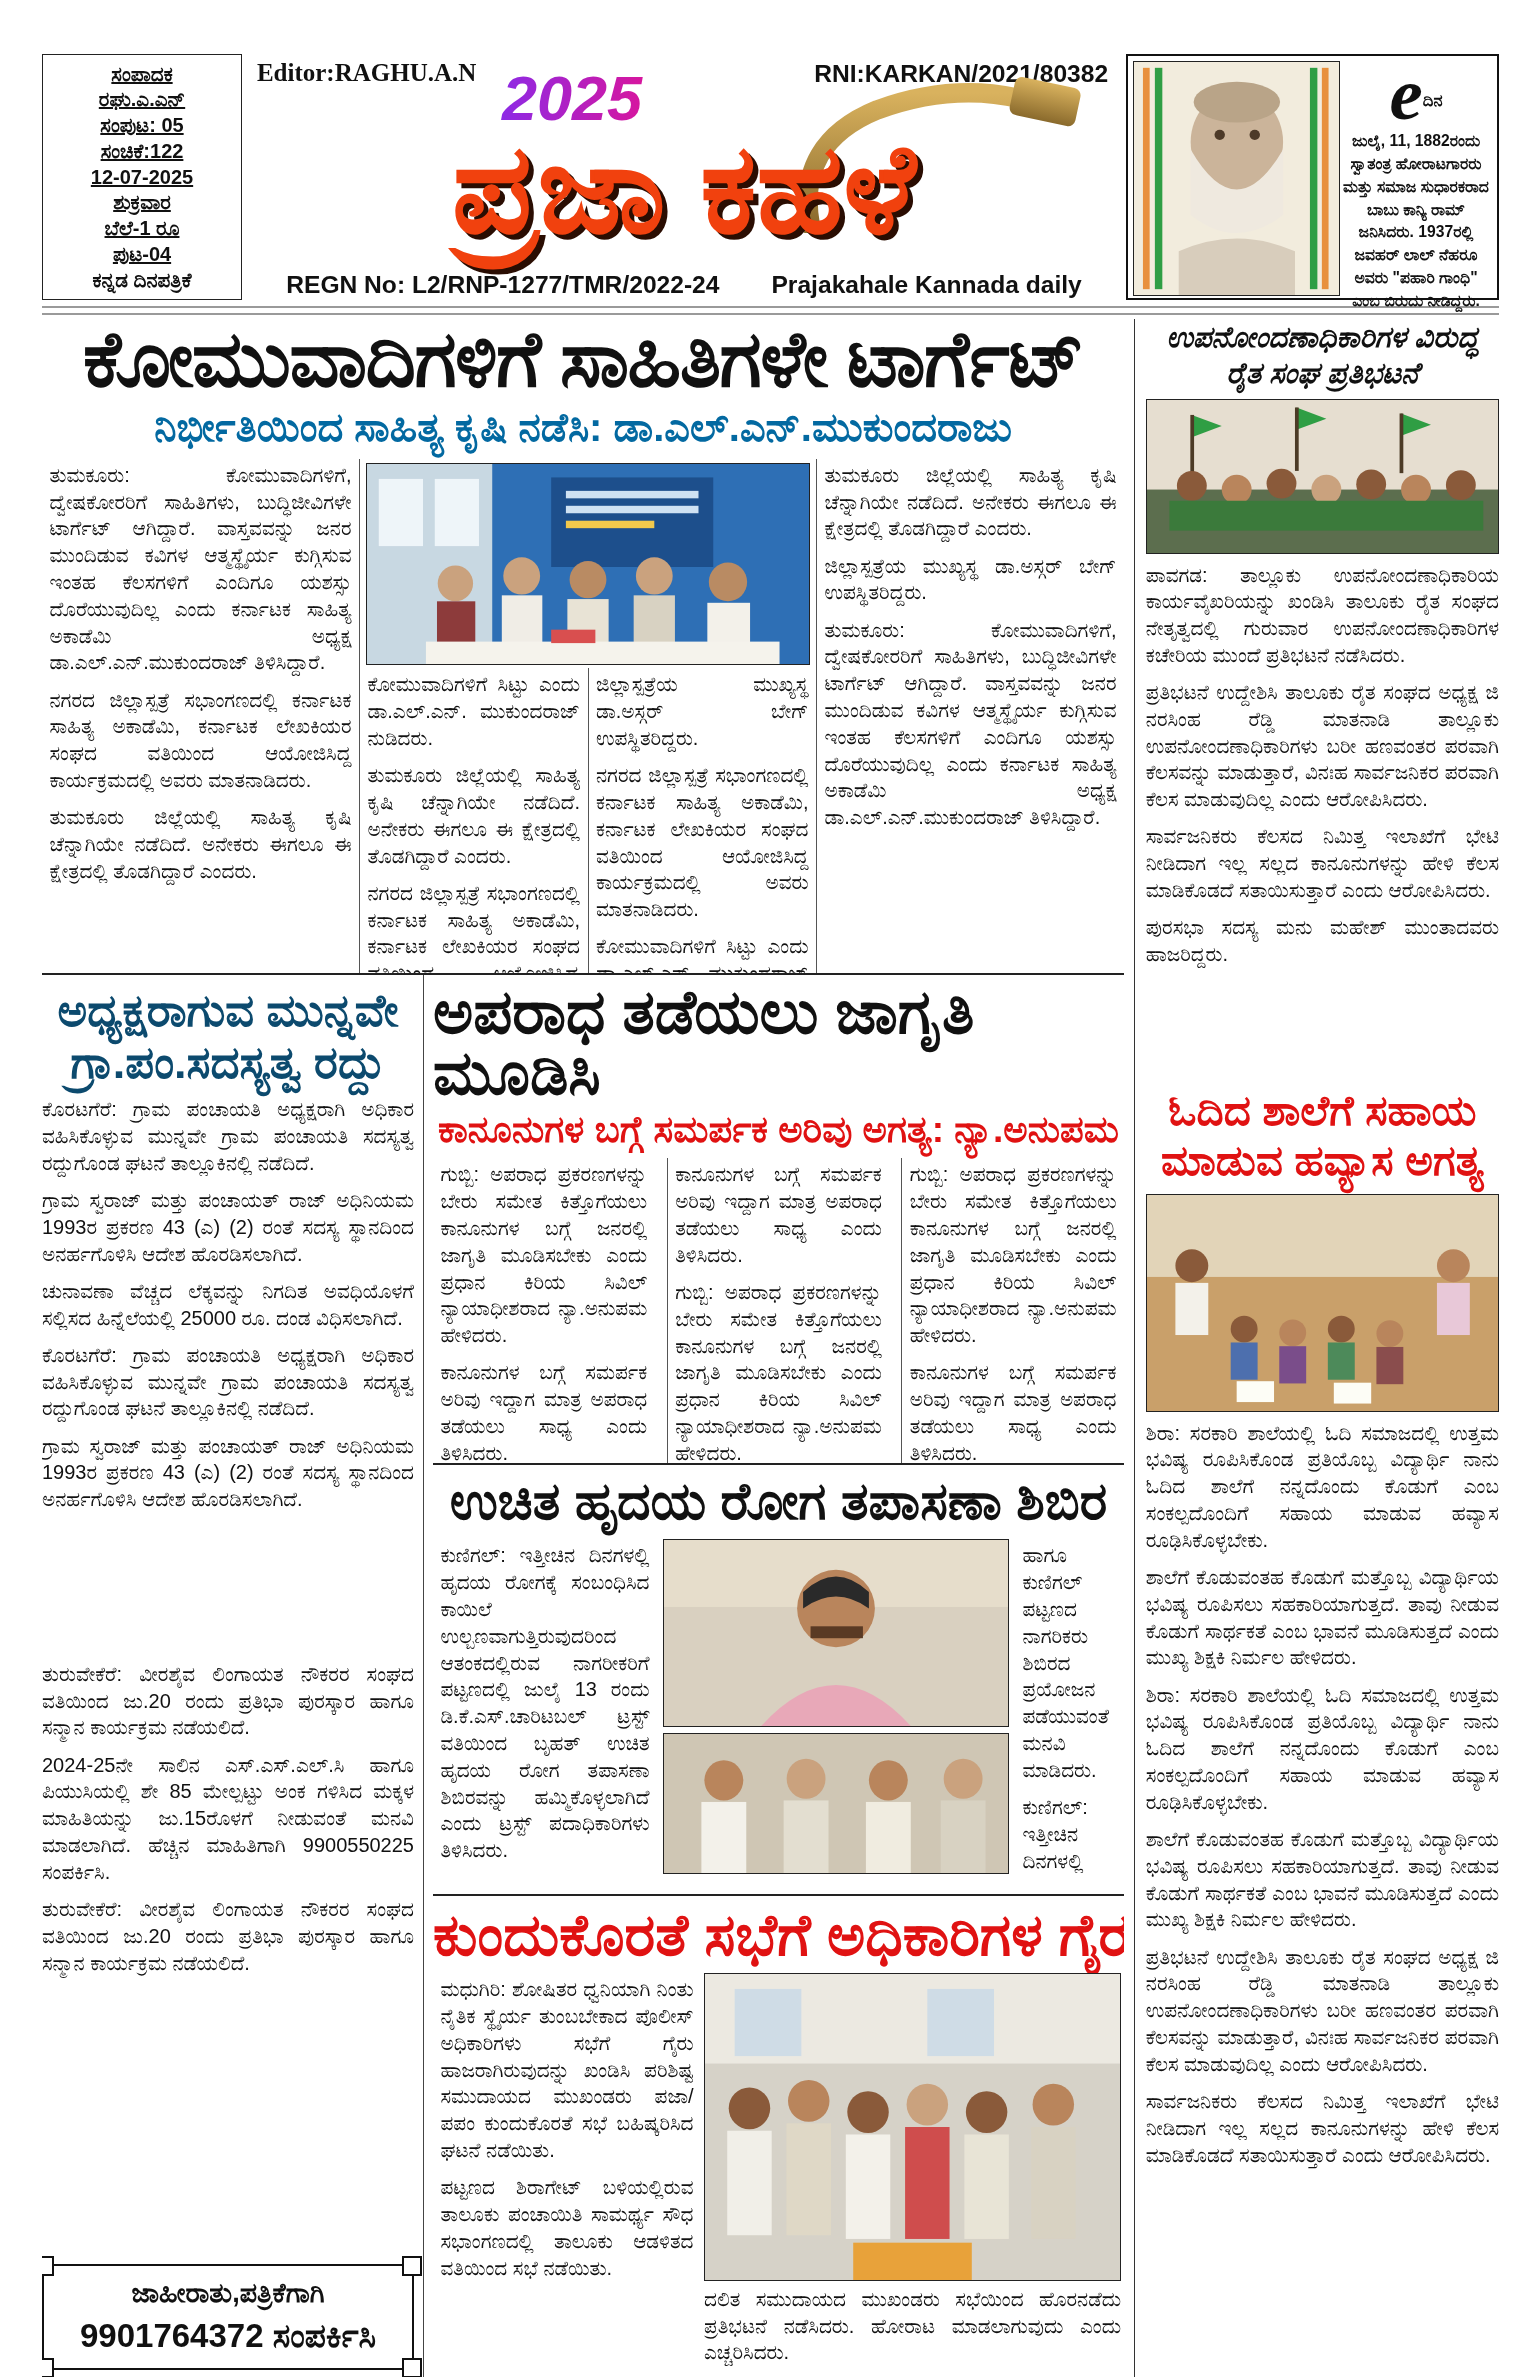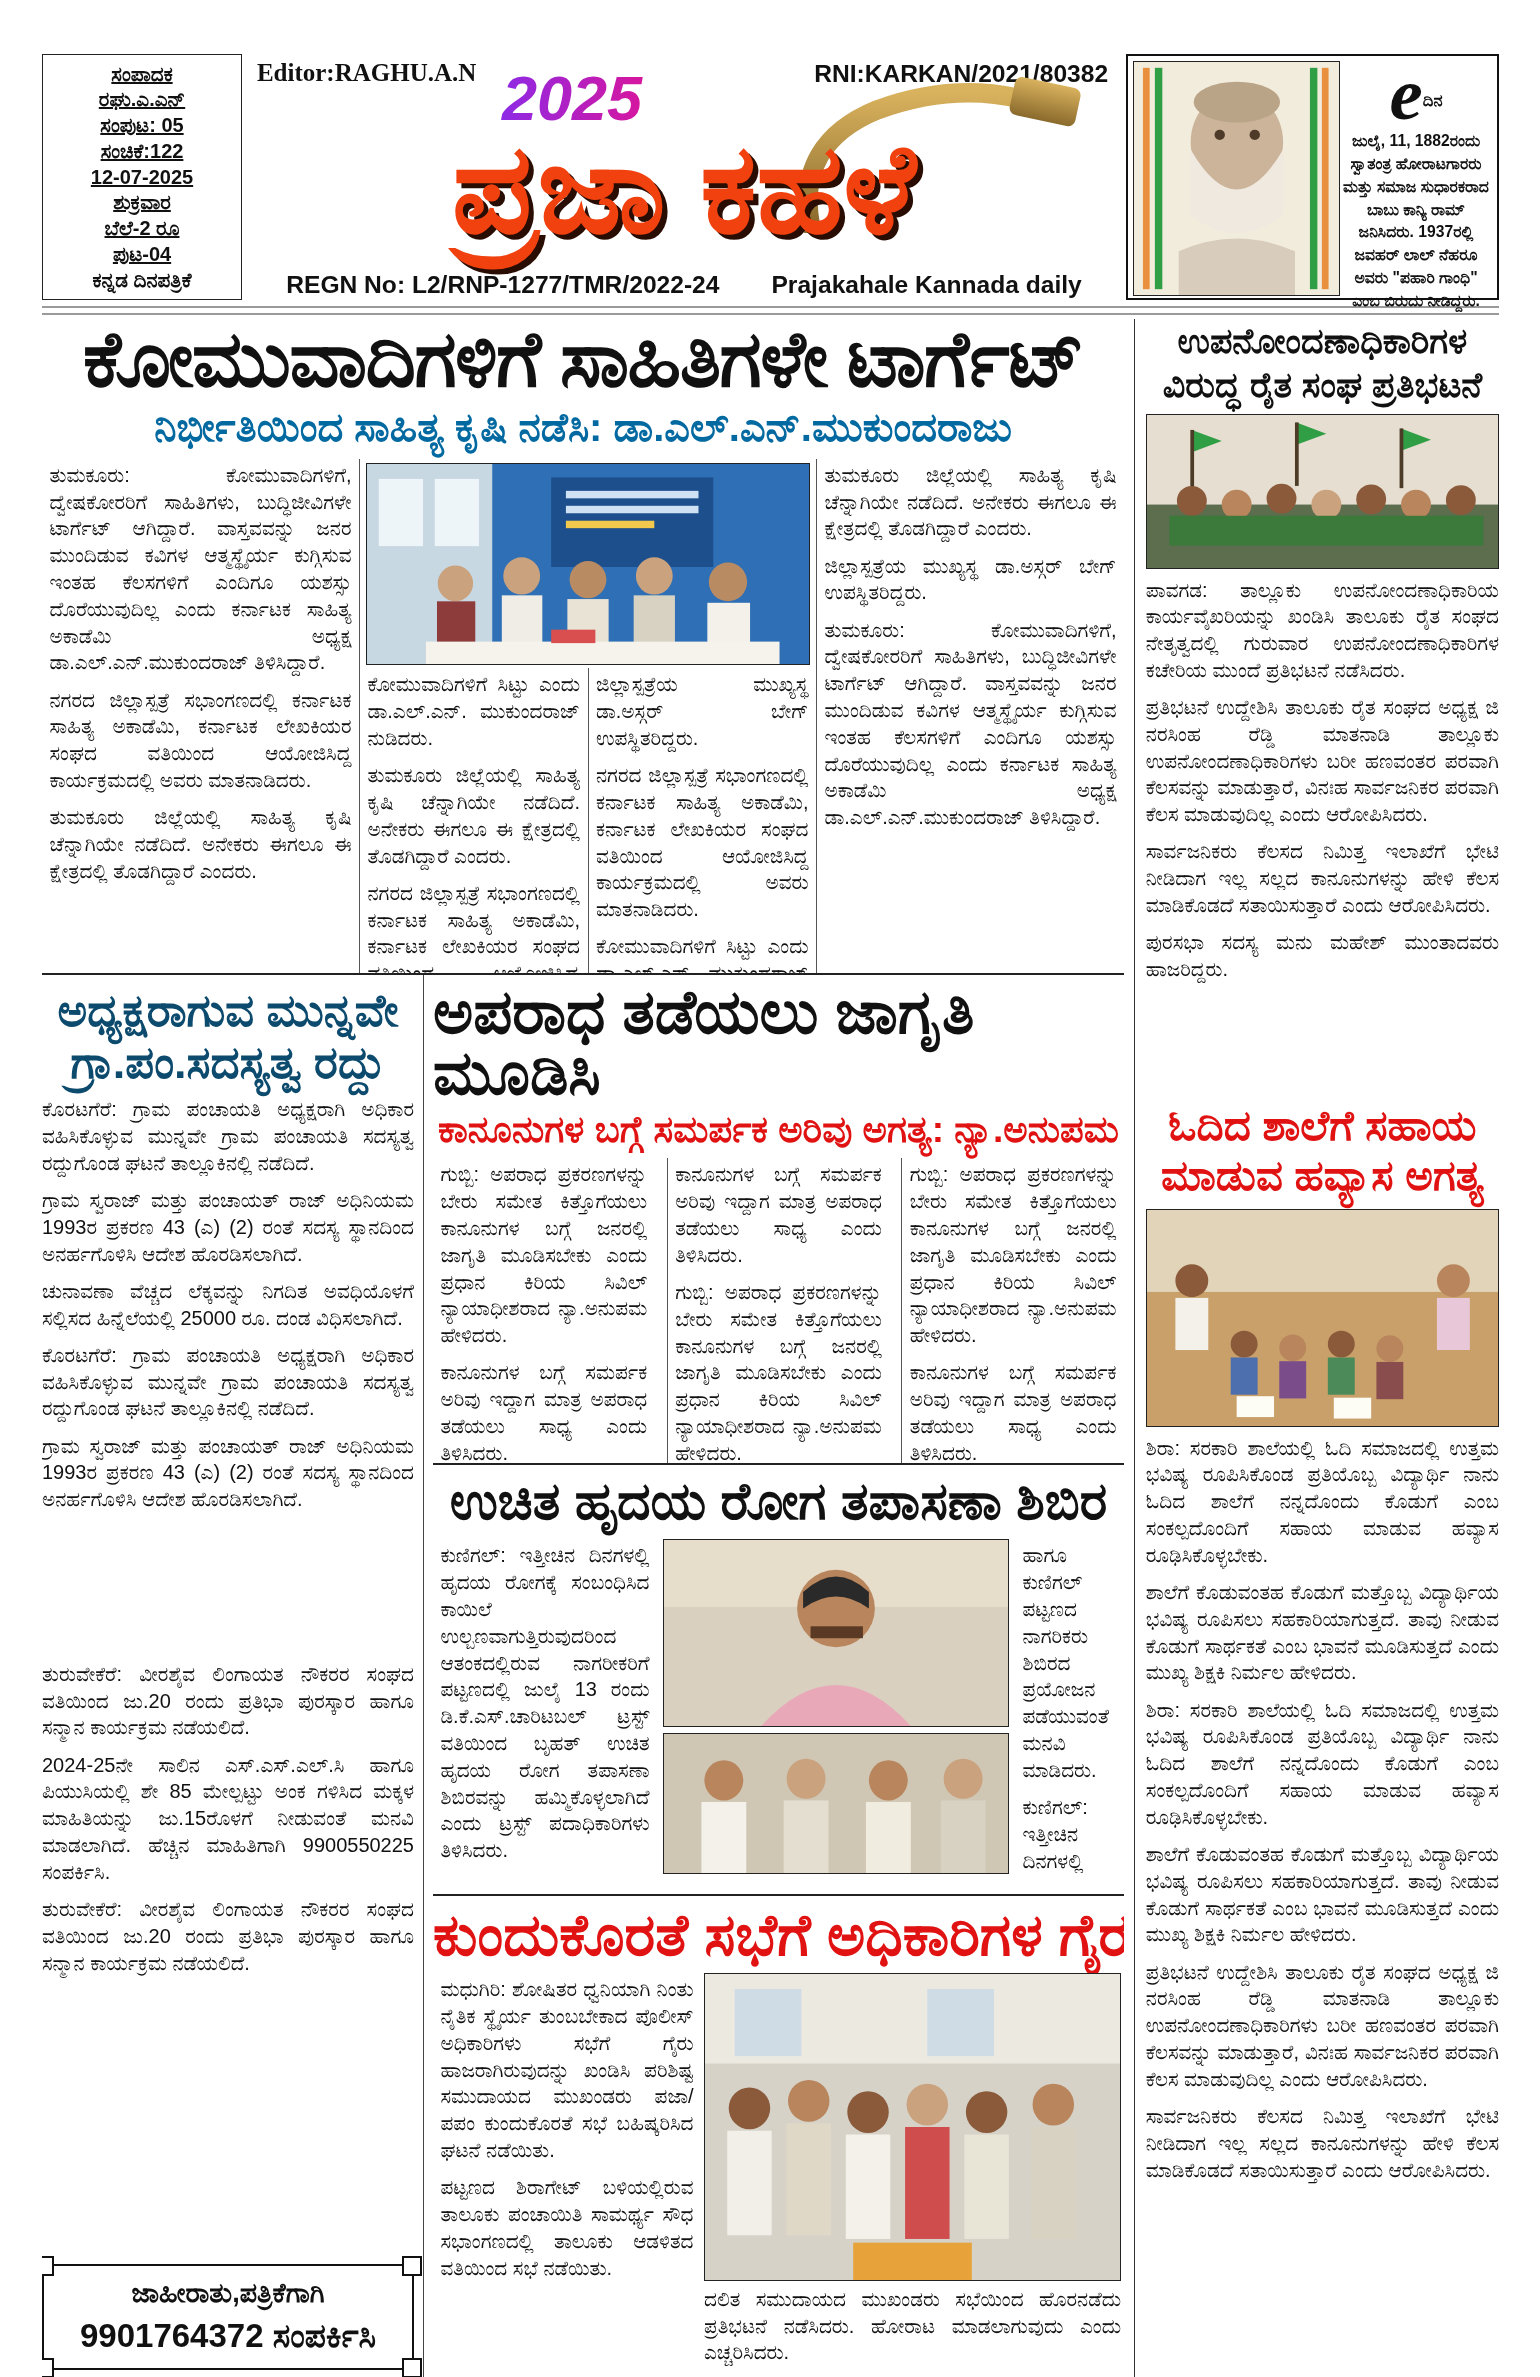--- a/index.html
+++ b/index.html
@@ -81,40 +81,40 @@
   .heart-mid{width:358px;display:flex;flex-direction:column;gap:6px;padding:0 6px;box-sizing:border-box;}
   .heart-c3{flex:1;}
   .sec.boycott{flex:1;}
   .headline-boy{color:#e01212;text-align:center;font-weight:bold;font-size:58px;line-height:1.05;
                 margin:9px 0 7.5px;white-space:nowrap;}
   .boy-row{display:flex;height:403px;overflow:hidden;}
   .boy-c1{width:268px;}
   .boy-right{flex:1;display:flex;flex-direction:column;padding:0 3px;}
   .boy-under{margin-top:4.5px;overflow:hidden;height:82px;}
   
-  .rail-head{text-align:center;font-weight:bold;font-size:35px;line-height:1.25;}
+  .rail-head{text-align:center;font-weight:bold;font-size:29px;line-height:1.25;font-style:italic;}
   .rail-head-red{text-align:center;font-weight:bold;font-size:42px;line-height:1.2;color:#e01212;margin:10.4px 0 7.5px;}
   .rail-txt{overflow:hidden;}
   .rail-txt.t1{height:514px;margin-top:7.5px;}
   .rail-txt.t2{flex:1;margin-top:7.5px;}
 </style>
 </head>
 <body>
 
 <div class="page">
 
   <div class="masthead">
     <div class="info-box">
       <span class="ln">ಸಂಪಾದಕ</span>
       <span class="ln">ರಘು.ಎ.ಎನ್</span>
       <span class="ln">ಸಂಪುಟ: 05</span>
       <span class="ln">ಸಂಚಿಕೆ:122</span>
       <span class="ln">12-07-2025</span>
       <span class="ln">ಶುಕ್ರವಾರ</span>
-      <span class="ln">ಬೆಲೆ-2 ರೂ</span>
+      <span class="ln">ಬೆಲೆ-1 ರೂ</span>
       <span class="ln">ಪುಟ-04</span>
       <span class="ln last">ಕನ್ನಡ ದಿನಪತ್ರಿಕೆ</span>
     </div>
 
     <div class="mast-center">
       <span class="editor-line">Editor:RAGHU.A.N</span>
       <span class="rni-line">RNI:KARKAN/2021/80382</span>
       <div class="year-badge">2025</div>
       <svg class="horn" width="313" height="157" viewBox="0 0 420 210">
         <defs>

